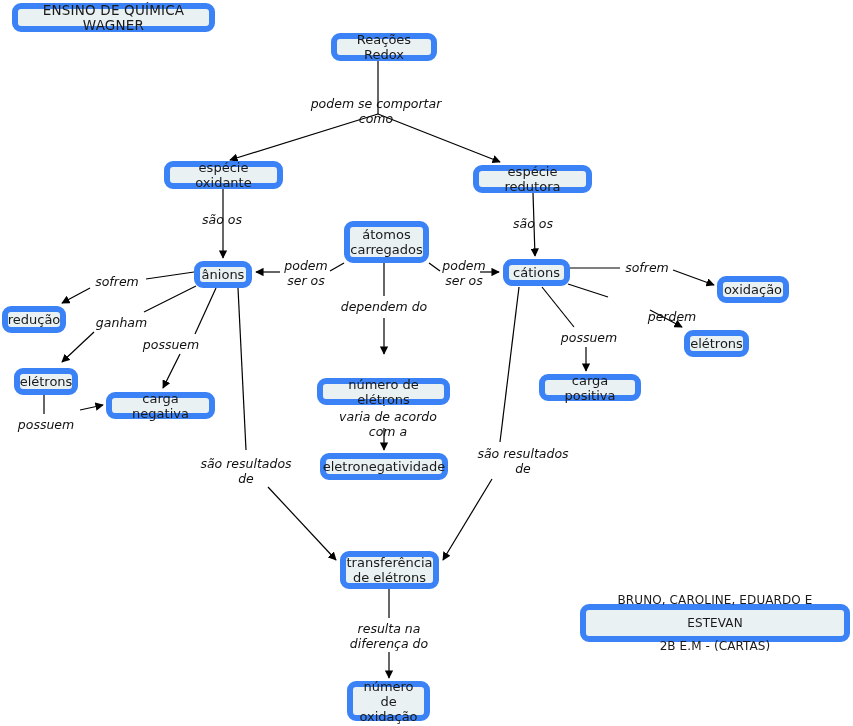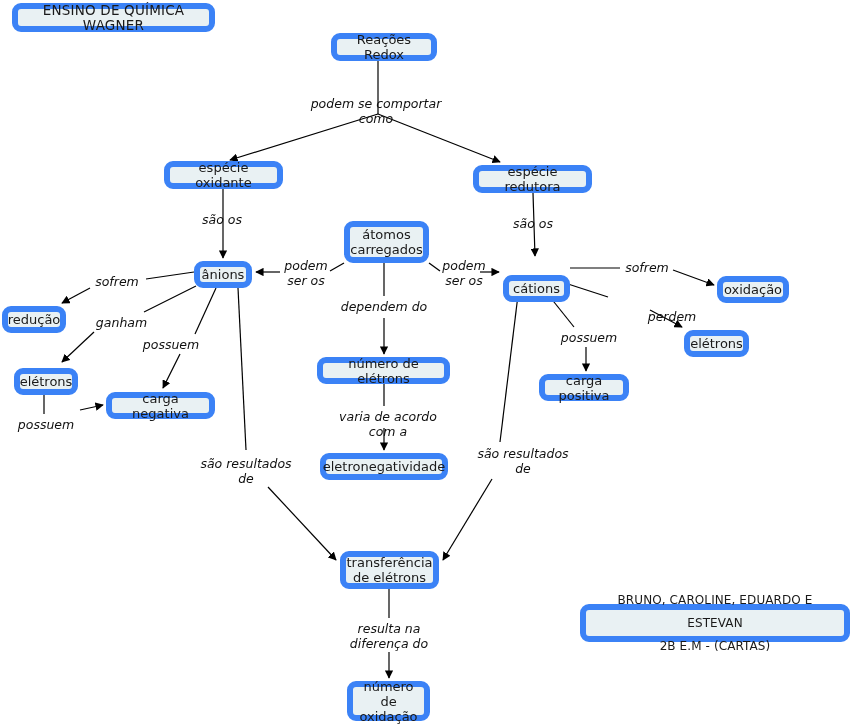--- a/index.html
+++ b/index.html
@@ -137,27 +137,27 @@
 2B E.M - (CARTAS)</span>
   </div>
 
   <div id="node-layer">
       <div class="node" style="left: 325px; top: 33px; width: 106px; height: 28px; margin-left: 6px;"><span>Reações Redox</span></div>
       <div class="node" style="left: 164px; top: 161px; width: 119px; height: 28px;"><span>espécie oxidante</span></div>
       <div class="node" style="left: 473px; top: 165px; width: 119px; height: 28px; text-align: center;"><span>espécie redutora</span></div>
       <div class="node" style="left: 344px; top: 221px; width: 85px; height: 42px; text-align: center;"><span>átomos
 carregados</span></div>
       <div class="node" style="left: 194px; top: 261px; width: 58px; height: 27px;"><span>ânions</span></div>
-      <div class="node" style="left: 503px; top: 259px; width: 67px; height: 27px; margin-top: 16px;"><span>cátions</span></div>
+      <div class="node" style="left: 503px; top: 259px; width: 67px; height: 27px;"><span>cátions</span></div>
       <div class="node" style="left: 717px; top: 276px; width: 72px; height: 27px;"><span>oxidação</span></div>
       <div class="node" style="left: 2px; top: 306px; width: 64px; height: 27px;"><span>redução</span></div>
       <div class="node" style="left: 684px; top: 330px; width: 65px; height: 27px;"><span>elétrons</span></div>
-      <div class="node" style="left: 317px; top: 357px; width: 133px; height: 27px;"><span>número de elétrons</span></div>
+      <div class="node" style="left: 317px; top: 378px; width: 133px; height: 27px;"><span>número de elétrons</span></div>
       <div class="node" style="left: 14px; top: 368px; width: 64px; height: 27px;"><span>elétrons</span></div>
-      <div class="node" style="left: 539px; top: 374px; width: 90px; height: 27px;"><span>carga positiva</span></div>
+      <div class="node" style="left: 539px; top: 374px; width: 102px; height: 27px;"><span>carga positiva</span></div>
       <div class="node" style="left: 106px; top: 392px; width: 109px; height: 27px;"><span>carga negativa</span></div>
       <div class="node" style="left: 320px; top: 453px; width: 128px; height: 27px;"><span>eletronegatividade</span></div>
       <div class="node" style="left: 340px; top: 551px; width: 99px; height: 38px;"><span>transferência
 de elétrons</span></div>
       <div class="node" style="left: 347px; top: 681px; width: 83px; height: 40px;"><span>número de
 oxidação</span></div>
     </div>
   <div id="label-layer">
       <div class="edge-label" style="left: 292px; top: 96px; width: 168px;">podem se comportar como</div>
       <div class="edge-label" style="left: 198px; top: 212px; width: 48px;">são os</div>

